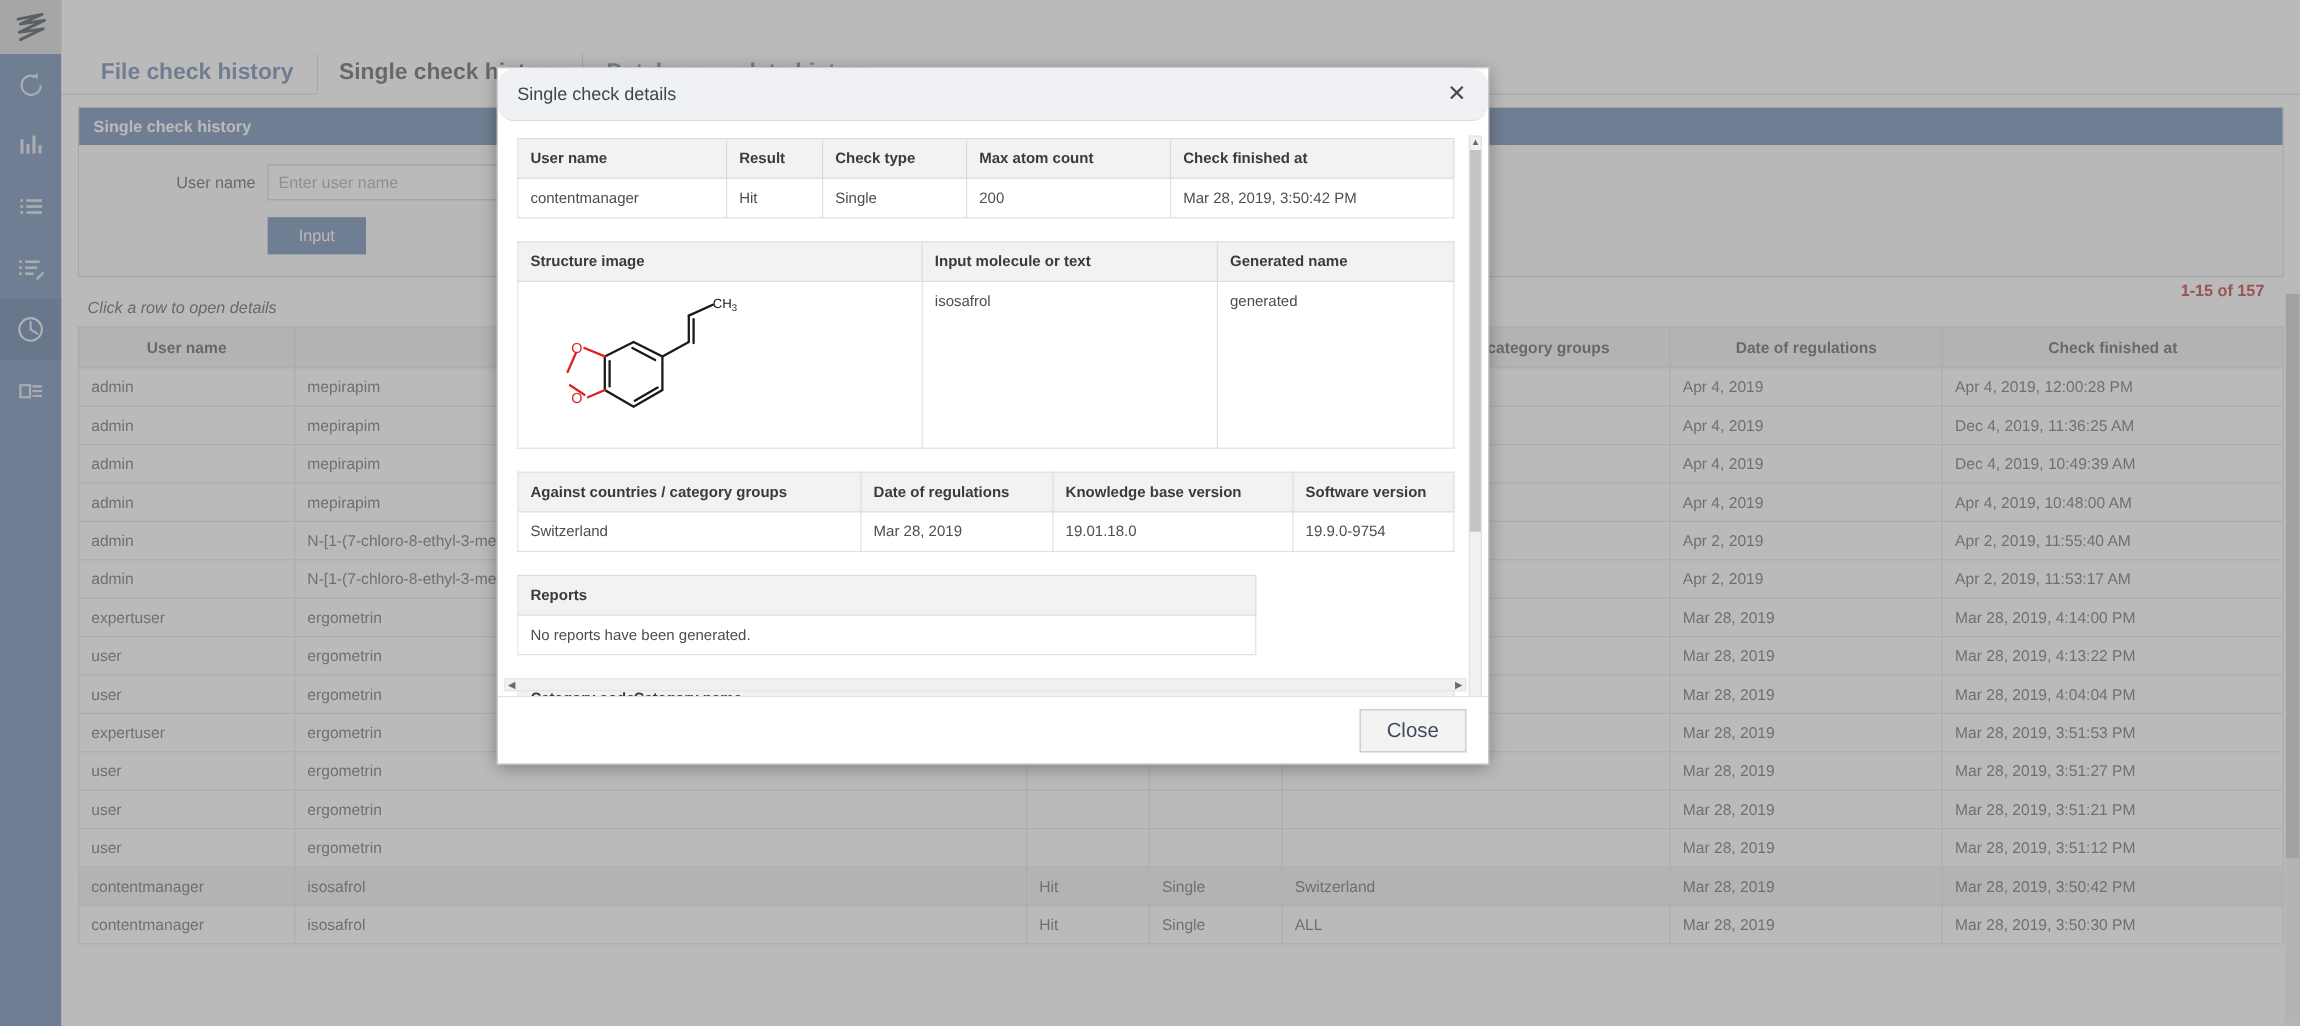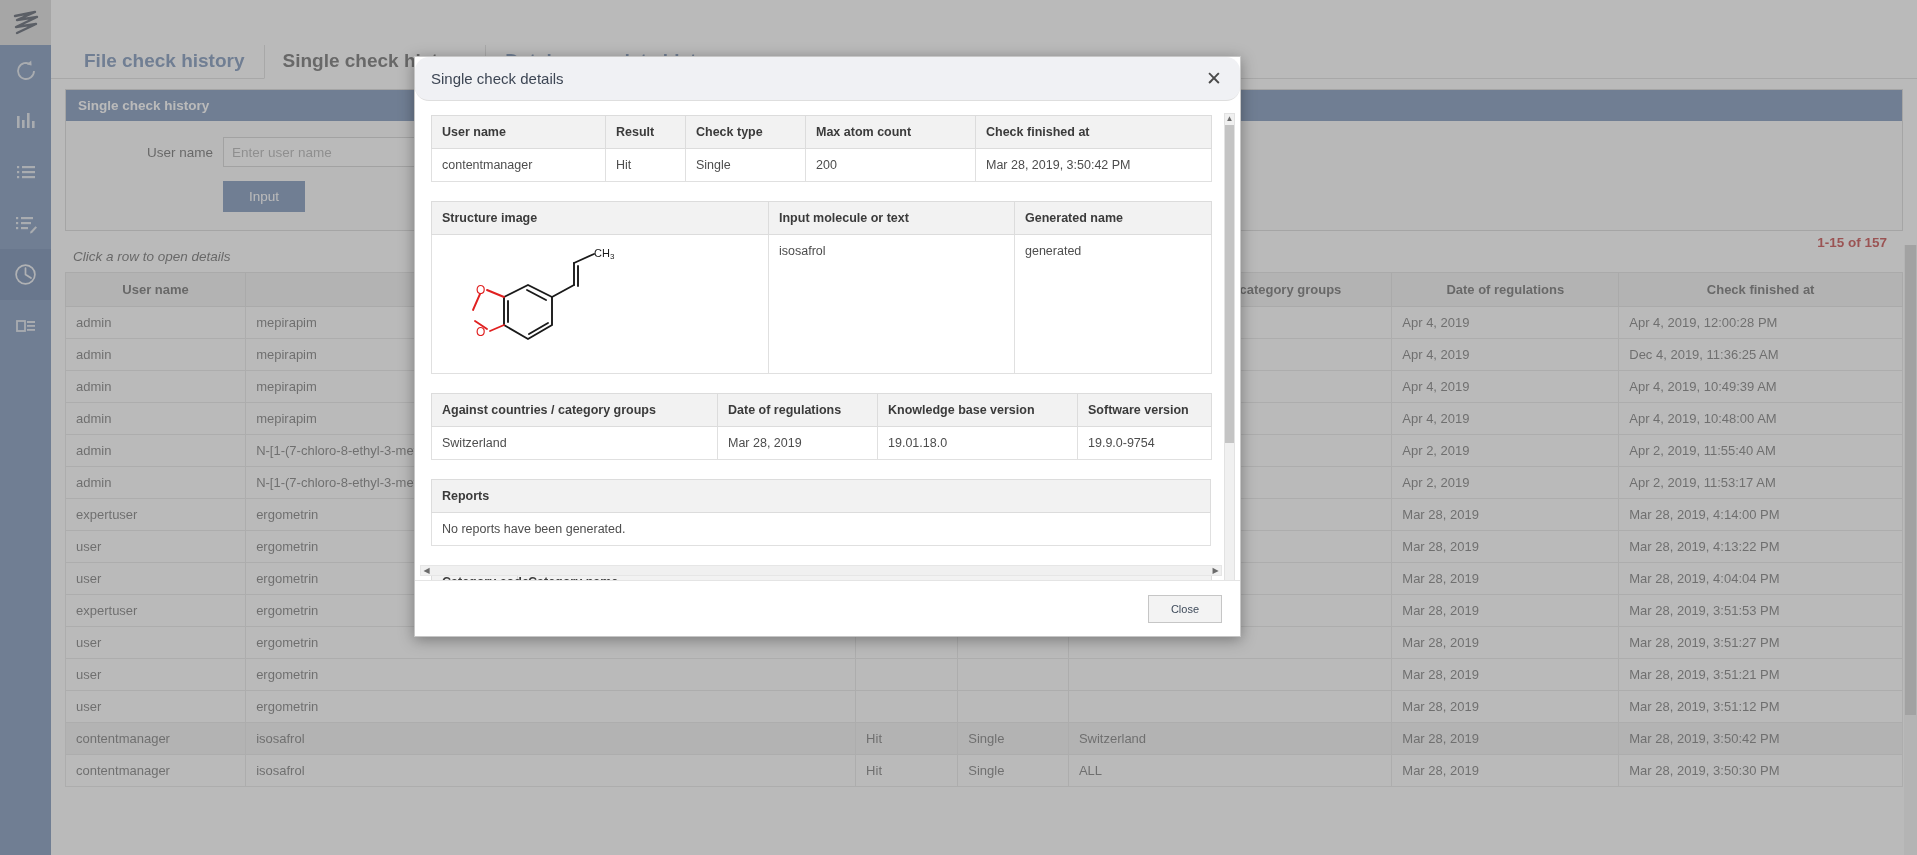--- a/index.html
+++ b/index.html
@@ -209,28 +209,28 @@
   .modal-foot {
     height: 56px; flex: 0 0 auto;
     border-top: 1px solid #e4e4e4;
     display: flex; align-items: center; justify-content: flex-end;
     padding-right: 18px;
     background: #fff;
   }
   .btn-close {
     background: #f3f3f3; color: #3f4b5b;
     border: 1px solid #c6c6c6;
-    padding: 7px 22px; font-size: 11px;
+    padding: 7px 22px; font-size: 17px;
     cursor: pointer;
     font-family: "Liberation Sans", sans-serif;
   }
 
   
   table.mt {
-    width: 780px;
+    width: 616px;
     border-collapse: collapse;
     table-layout: fixed;
     margin-bottom: 19px;
   }
   table.mt th {
     background: #f2f2f2;
     border: 1px solid #dcdcdc;
     font-size: 12.5px; font-weight: bold; color: #3b3b3b;
     text-align: left;
     padding: 9px 10px;
@@ -424,21 +424,21 @@
             <td>Apr 4, 2019</td>
             <td>Dec 4, 2019, 11:36:25 AM</td>
           </tr>
           <tr>
             <td>admin</td>
             <td>mepirapim</td>
             <td></td>
             <td></td>
             <td></td>
             <td>Apr 4, 2019</td>
-            <td>Apr 4, 2019, 10:49:39 AM</td>
+            <td>Dec 4, 2019, 10:49:39 AM</td>
           </tr>
           <tr>
             <td>admin</td>
             <td>mepirapim</td>
             <td></td>
             <td></td>
             <td></td>
             <td>Apr 4, 2019</td>
             <td>Apr 4, 2019, 10:48:00 AM</td>
           </tr>

